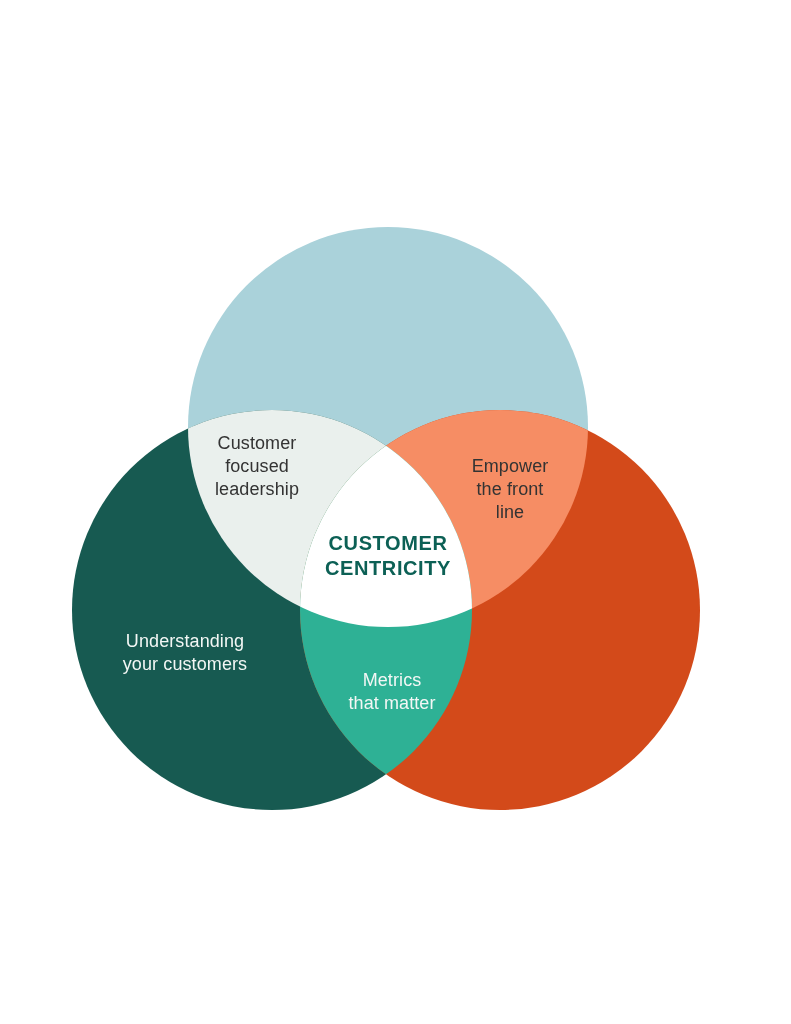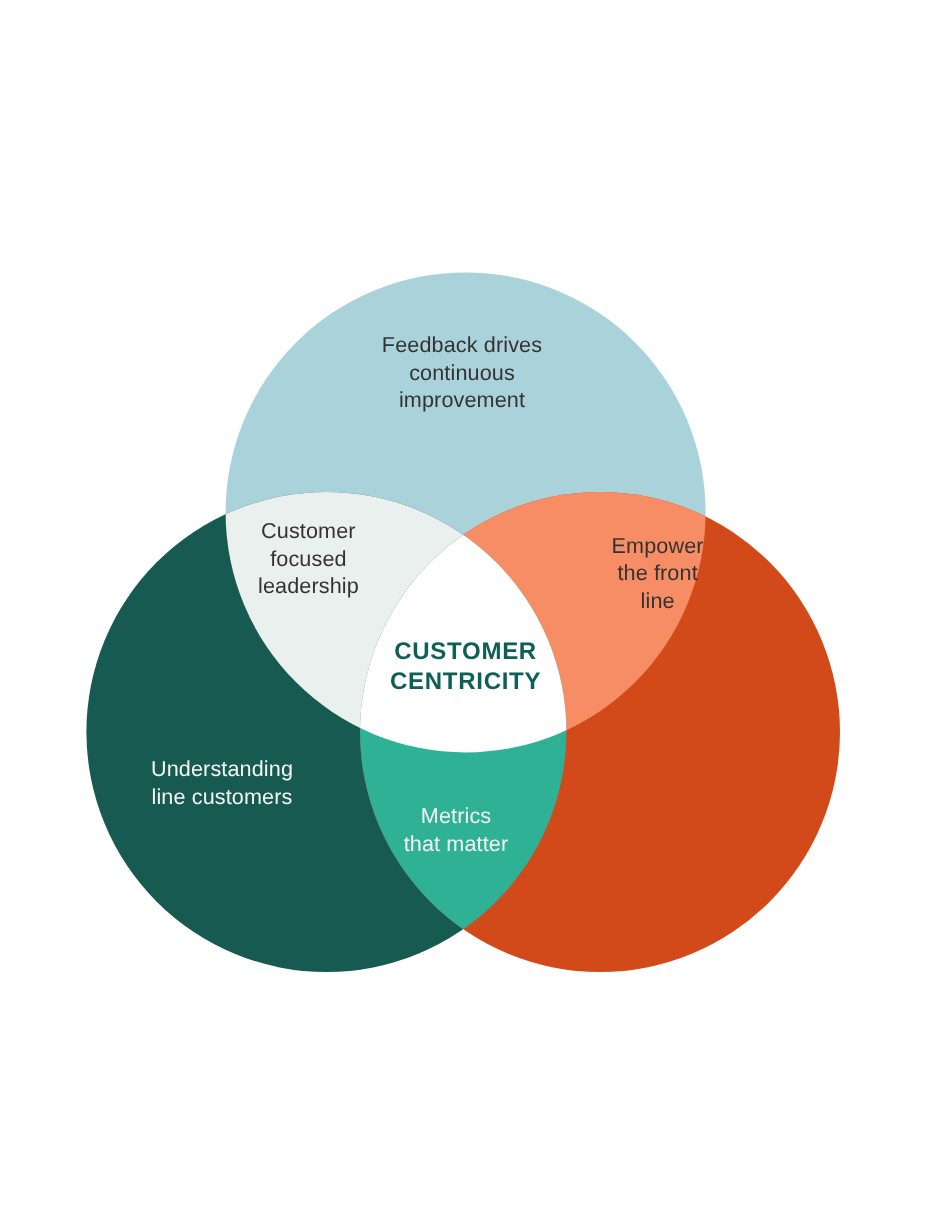--- a/index.html
+++ b/index.html
@@ -38,24 +38,24 @@
   .label-title {
     color: #0c6055;
     font-weight: bold;
     font-size: 20px;
     line-height: 25px;
     letter-spacing: 0.6px;
   }
   
   .pos-top        { left: 385px; top: 311px; }
   .pos-top-left   { left: 257px; top: 466px; }
-  .pos-top-right  { left: 510px; top: 478px; margin-left: 38px; }
+  .pos-top-right  { left: 510px; top: 489px; }
   .pos-center     { left: 388px; top: 556px; }
   .pos-left       { left: 185px; top: 653px; }
-  .pos-bottom     { left: 380px; top: 692px; }
+  .pos-bottom     { left: 392px; top: 692px; }
   .pos-right      { left: 585px; top: 653px; }
 </style>
 </head>
 <body>
 
 <div class="canvas">
 
   <svg class="venn-svg" viewBox="0 0 791 1024" xmlns="http://www.w3.org/2000/svg">
     <defs>
       <clipPath id="clipTop">
@@ -80,35 +80,32 @@
       <circle cx="500" cy="610" r="200" fill="#2eb195"></circle>
     </g>
 
     <g clip-path="url(#clipTop)">
       <g clip-path="url(#clipLeft)">
         <circle cx="500" cy="610" r="200" fill="#ffffff"></circle>
       </g>
     </g>
   </svg>
 
-  <div class="label label-dark pos-top">Feedback drives
-continuous
-improvement</div>
 
   <div class="label label-dark pos-top-left">Customer
 focused
 leadership</div>
 
   <div class="label label-dark pos-top-right">Empower
 the front
 line</div>
 
   <div class="label label-title pos-center">CUSTOMER
 CENTRICITY</div>
 
   <div class="label label-light pos-left">Understanding
-line customers</div>
+your customers</div>
 
   <div class="label label-light pos-bottom">Metrics
 that matter</div>
 
 
 </div>
 
 </body></html>

